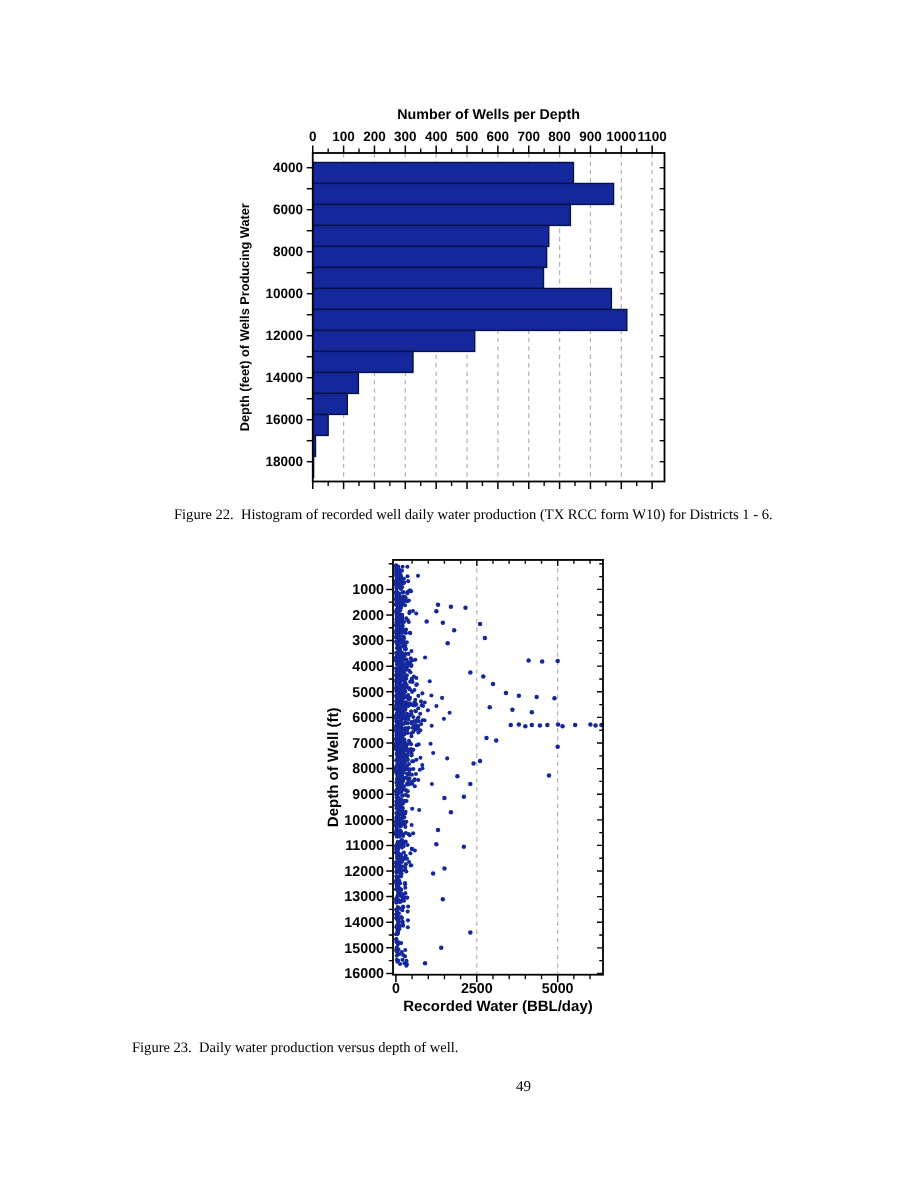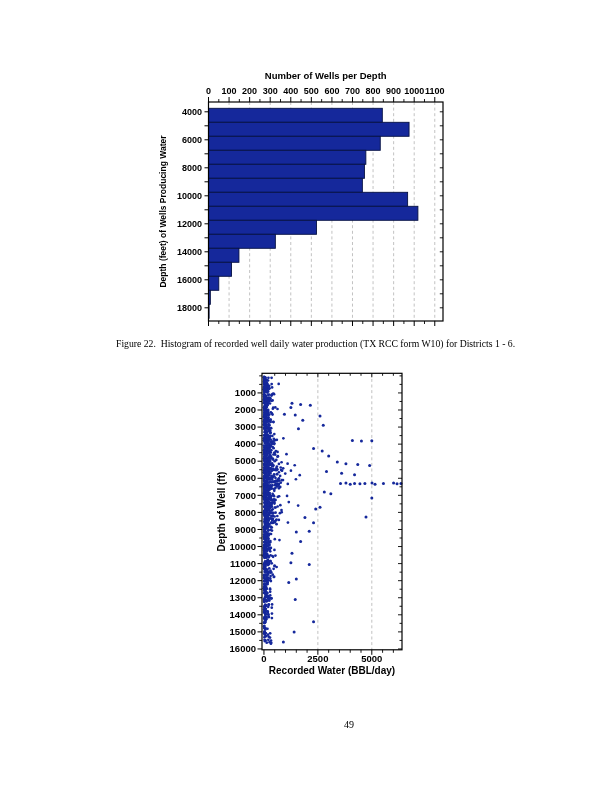--- a/index.html
+++ b/index.html
@@ -1758,15 +1758,16 @@
         <text x="166.79969183359015" y="297.3" font-size="9.5" font-weight="bold" font-family="&quot;Liberation Sans&quot;,sans-serif" fill="#000000" text-anchor="middle">5000</text>
       </g>
       <g>
         <text x="127" y="309.3" font-size="10" font-weight="bold" font-family="&quot;Liberation Sans&quot;,sans-serif" fill="#000000" text-anchor="middle">Recorded Water (BBL/day)</text>
       </g>
       <g>
         <text x="20.5" y="146.55" font-size="10" font-weight="bold" font-family="&quot;Liberation Sans&quot;,sans-serif" fill="#000000" text-anchor="middle" transform="rotate(-90 20.5 146.55)">Depth of Well (ft)</text>
       </g>
     </svg>
 
+  <div class="caption" style="top:693px;">Figure 23.  Daily water production versus depth of well.</div>
 
   <div class="pagenum">49</div>
 </div>
 
 </body></html>

